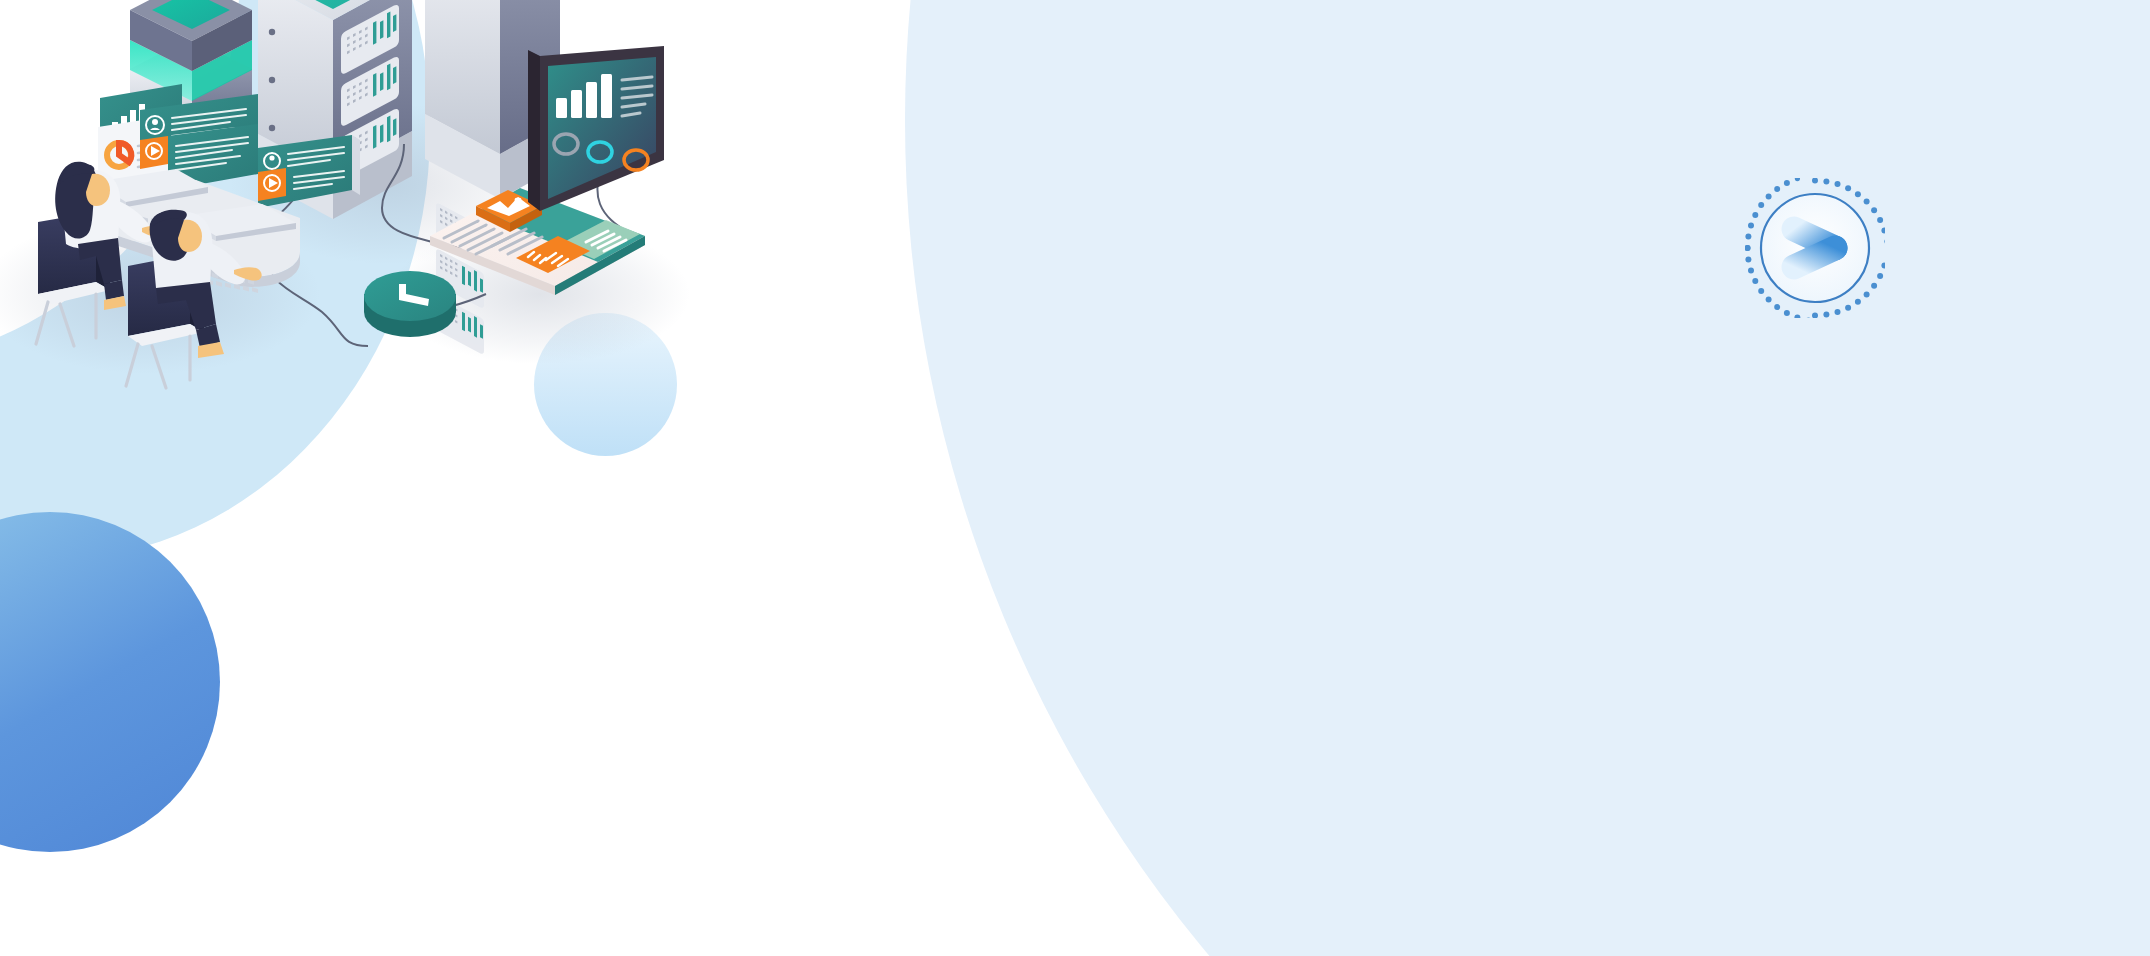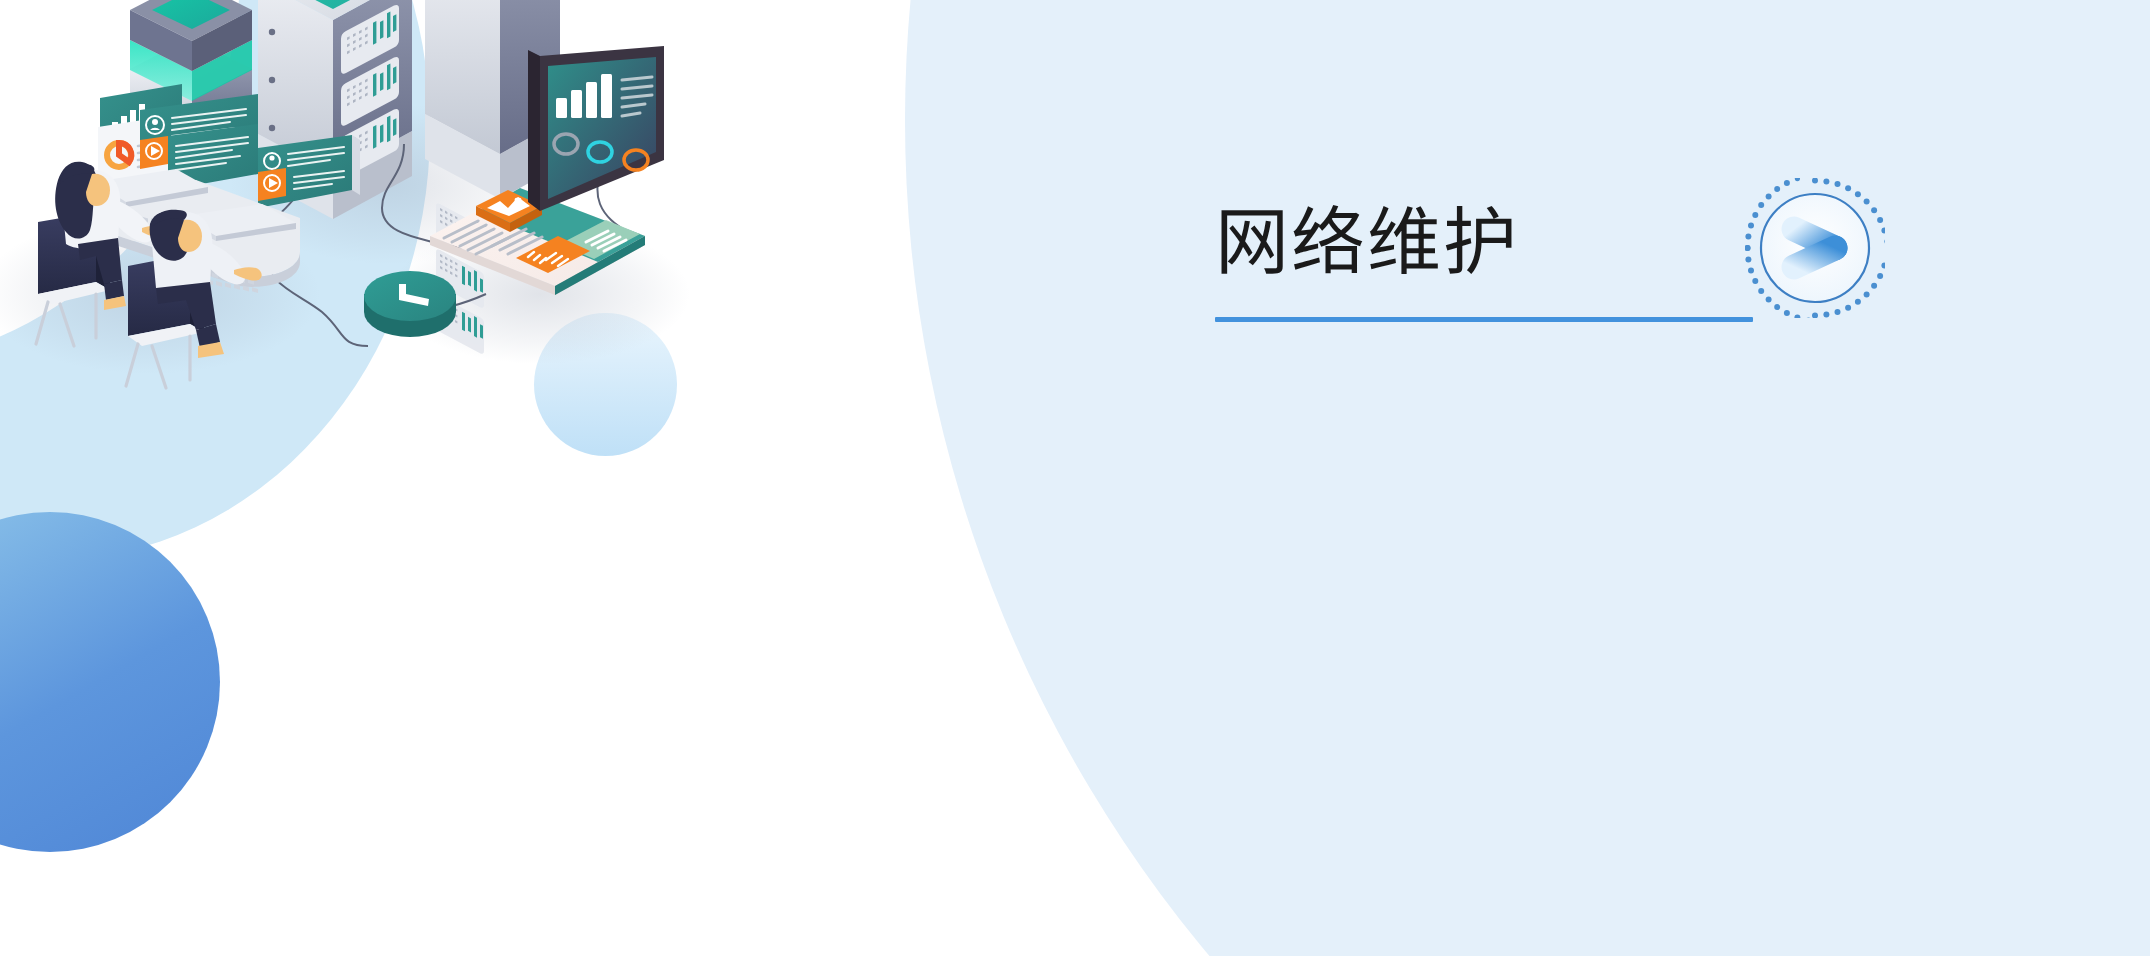--- a/index.html
+++ b/index.html
@@ -566,24 +566,20 @@
           <path d="M178 216 C164 214, 150 222, 150 234 C160 226, 172 222, 184 226 C190 220, 186 216, 178 216 Z" fill="#2b2e4a"></path>
 
           <path d="M156 294 L210 288 L216 330 L196 336 L186 306 L158 310 Z" fill="#2b2e4a"></path>
           <path d="M196 336 L216 330 L220 348 L200 354 Z" fill="#2b2e4a"></path>
           <path d="M198 352 L220 348 L224 360 L198 364 Z" fill="#f5c37d"></path>
         </g>
       </g>
     </svg>
   </div>
 
-  <div class="headline-block">
-    <h1 class="headline">网络维护</h1>
-    <div class="headline-rule"></div>
-  </div>
 
   <div class="logo-mark">
     <svg width="140" height="140" viewBox="0 0 140 140" xmlns="http://www.w3.org/2000/svg">
       <defs>
         <linearGradient id="gChevTop" x1="0" y1="0" x2="1" y2="0.6">
           <stop offset="0%" stop-color="#e2f1fd"></stop>
             <stop offset="100%" stop-color="#3d8fd8"></stop>
         </linearGradient>
         <linearGradient id="gChevBot" x1="0" y1="1" x2="1" y2="0">
           <stop offset="0%" stop-color="#e2f1fd"></stop>

